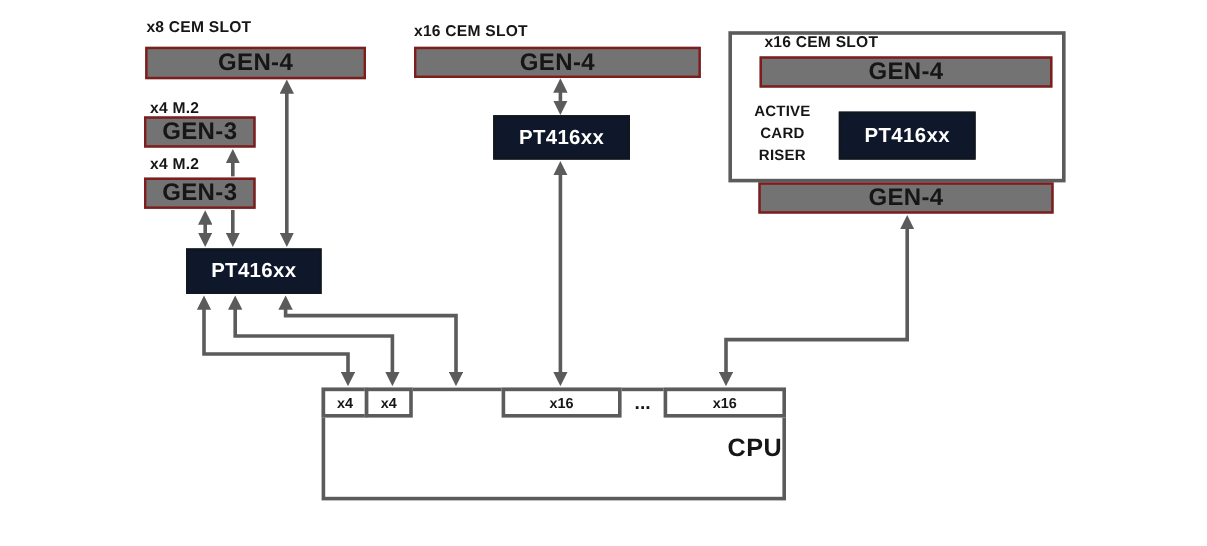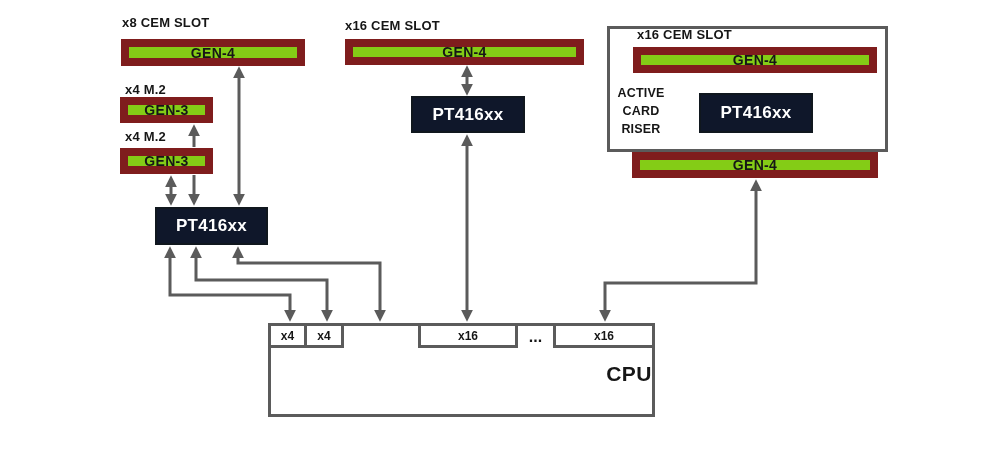--- a/index.html
+++ b/index.html
@@ -8,23 +8,23 @@
     font-family:"Liberation Sans","DejaVu Sans",sans-serif;
     -webkit-font-smoothing:antialiased;
   }
   
   .lbl{
     position:absolute;font-weight:bold;font-size:13px;color:#161616;
     white-space:nowrap;letter-spacing:.2px;
   }
   
   .slotbox{
-    position:absolute;box-sizing:border-box;background:#84cc16;
-    border:8px solid #7f1d1d;display:flex;align-items:center;justify-content:center;
-    font-weight:bold;font-size:14px;color:#161616;letter-spacing:.3px;
+    position:absolute;box-sizing:border-box;background:#737373;
+    border:2px solid #7f1d1d;display:flex;align-items:center;justify-content:center;
+    font-weight:bold;font-size:20px;color:#161616;letter-spacing:.3px;
   }
   
   .retimer{
     position:absolute;box-sizing:border-box;background:#0f172a;
     border:2px solid #10171E;display:flex;align-items:center;justify-content:center;
     font-weight:bold;font-size:17px;color:#ffffff;letter-spacing:.3px;
   }
   
   .outline{
     position:absolute;box-sizing:border-box;border:3px solid #5B5B5B;background:#ffffff;
@@ -102,21 +102,21 @@
 
   <div class="retimer node" style="left:155px;top:207px;width:113px;height:38px;">PT416xx</div>
 
   <div class="lbl node" style="left:345px;top:18px;">x16 CEM SLOT</div>
   <div class="slotbox node" style="left:345px;top:39px;width:239px;height:26px;">GEN-4</div>
   <div class="retimer node" style="left:411px;top:96px;width:114px;height:37px;">PT416xx</div>
 
   <div class="outline node" style="left:607px;top:26px;width:281px;height:126px;"></div>
   <div class="lbl node" style="left:637px;top:27px;">x16 CEM SLOT</div>
   <div class="slotbox node" style="left:633px;top:47px;width:244px;height:26px;">GEN-4</div>
-  <div class="risertext node" style="left:611px;top:84px;width:60px;">
+  <div class="risertext node" style="left:611px;top:84px;width:60px;padding-left:11px;">
     <div>ACTIVE</div>
     <div>CARD</div>
     <div>RISER</div>
   </div>
   <div class="retimer node" style="left:699px;top:93px;width:114px;height:40px;">PT416xx</div>
   <div class="slotbox node" style="left:632px;top:152px;width:246px;height:26px;">GEN-4</div>
 
   <div class="cpubox node" style="left:268px;top:323px;width:387px;height:94px;">
     <div class="cpulabel">CPU</div>
   </div>

